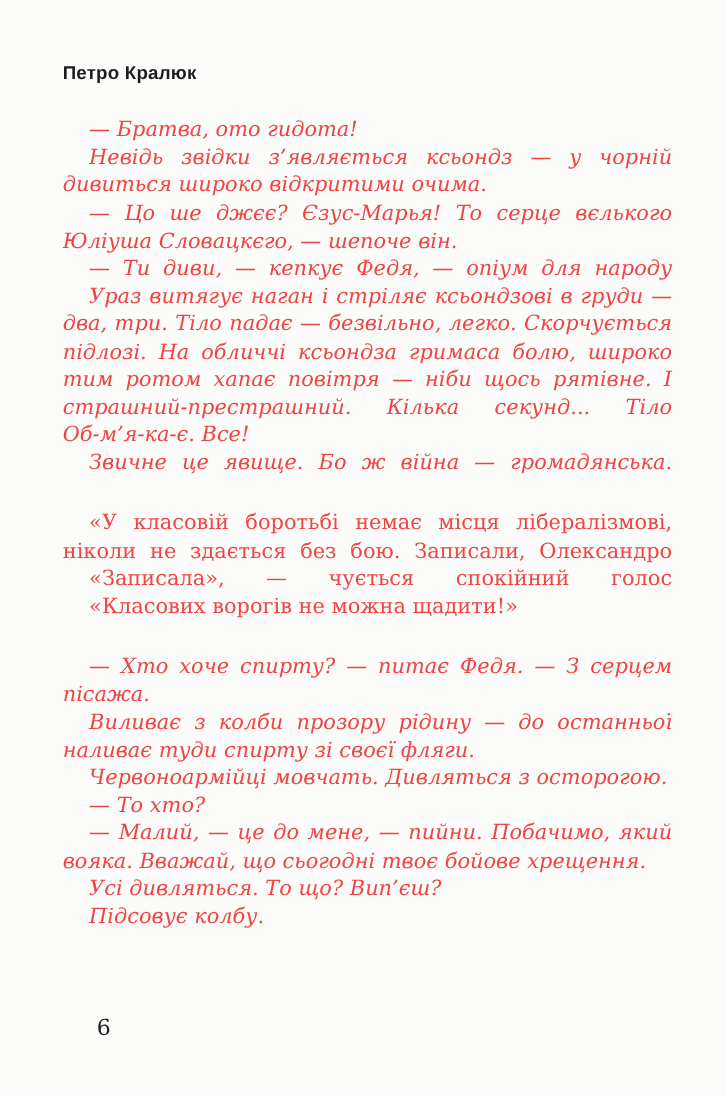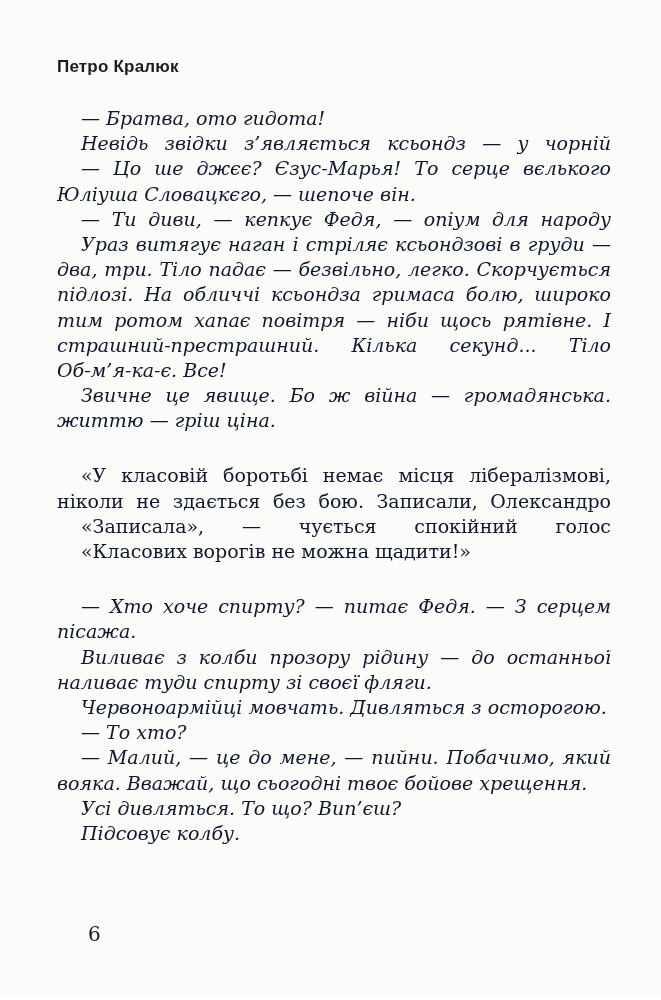--- a/index.html
+++ b/index.html
@@ -27,21 +27,21 @@
   }
 
   .text-block {
     position: absolute;
     left: 57px;
     top: 106px;
     width: 554px;
     font-family: "DejaVu Serif", serif;
     font-size: 19px;
     line-height: 25.2px;
-    color: #0f172a;
+    color: #ef4444;
   }
 
   .para.italic { font-style: italic; }
   .para.upright { font-style: normal; }
   .para.gap { margin-top: 30px; }
 
   .line {
     text-align: justify;
     text-align-last: justify;
     height: 25.2px;
@@ -64,39 +64,39 @@
 
 <div class="page" style="background: rgb(251, 251, 249); color: rgb(30, 30, 30);">
   <div class="running-head">Петро Кралюк</div>
 
   <div class="text-block">
       <div class="para italic">
         <div class="line first last">— Братва, ото гидота!</div>
       </div>
       <div class="para italic">
         <div class="line first">Невідь звідки з’являється ксьондз — у чорній сутані,</div>
+        <div class="line last">дивиться широко відкритими очима.</div>
       </div>
       <div class="para italic">
         <div class="line first">— Цо ше джєє? Єзус-Марья! То серце вєлького пісажа</div>
         <div class="line last">Юліуша Словацкєго, — шепоче він.</div>
       </div>
       <div class="para italic">
         <div class="line first last">— Ти диви, — кепкує Федя, — опіум для народу явився!</div>
       </div>
       <div class="para italic">
         <div class="line first">Ураз витягує наган і стріляє ксьондзові в груди — один,</div>
         <div class="line">два, три. Тіло падає — безвільно, легко. Скорчується на</div>
         <div class="line">підлозі. На обличчі ксьондза гримаса болю, широко відкри-</div>
         <div class="line">тим ротом хапає повітря — ніби щось рятівне. І хрип —</div>
         <div class="line">страшний-престрашний. Кілька секунд... Тіло здригається.</div>
         <div class="line last">Об-м’я-ка-є. Все!</div>
       </div>
       <div class="para italic">
         <div class="line first">Звичне це явище. Бо ж війна — громадянська. Людському</div>
-        <div class="line last">життю — гріш ціна.</div>
       </div>
       <div class="para upright gap">
         <div class="line first">«У класовій боротьбі немає місця лібералізмові, ворог</div>
         <div class="line">ніколи не здається без бою. Записали, Олександро</div>
       </div>
       <div class="para upright">
         <div class="line first last">«Записала», — чується спокійний голос секретарки.</div>
       </div>
       <div class="para upright">
         <div class="line first last">«Класових ворогів не можна щадити!»</div>

